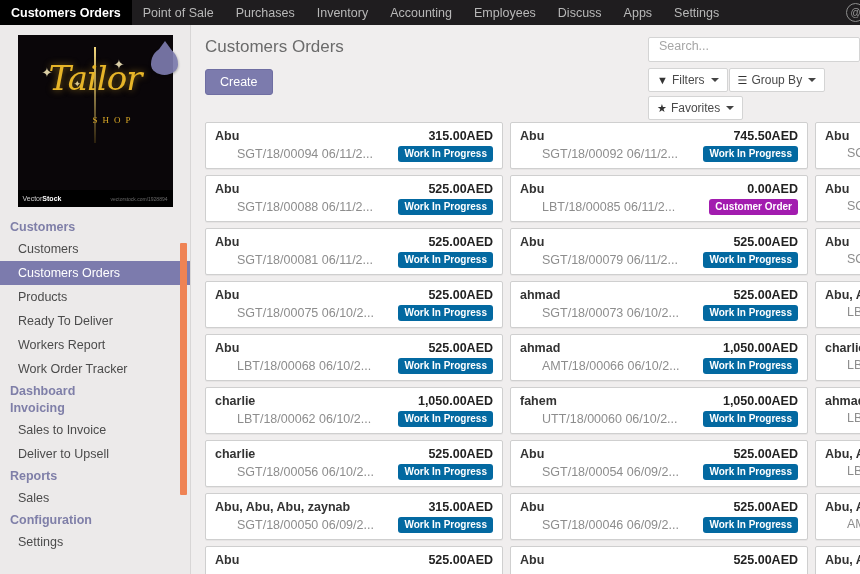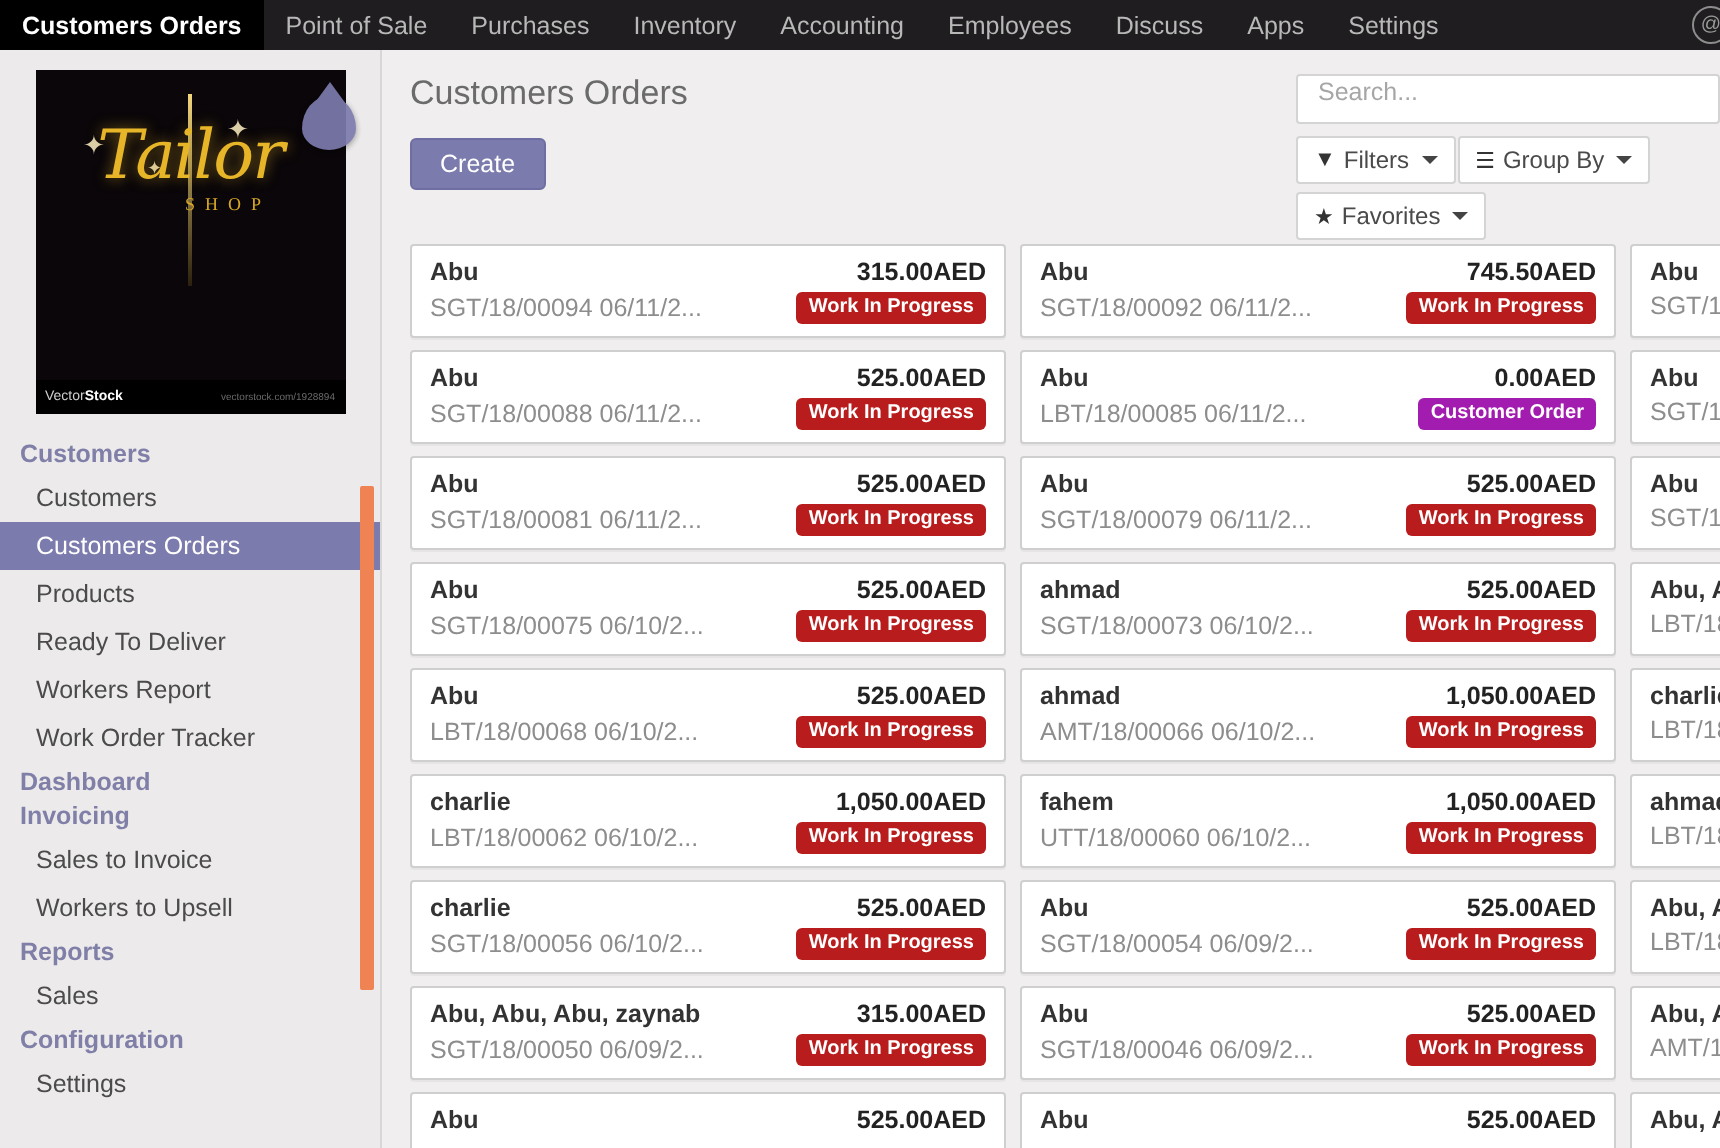--- a/index.html
+++ b/index.html
@@ -93,21 +93,21 @@
     font-size: 34px;
     font-style: italic;
     letter-spacing: -1px;
     line-height: 1;
     text-shadow: 0 0 7px rgba(231,181,40,0.55);
   }
   .logo-sub {
     font-family: "Liberation Serif", serif;
     font-size: 9px;
     letter-spacing: 5px;
-    margin-top: 2px;
+    margin-top: 20px;
     padding-left: 38px;
     color: #d8a726;
   }
   .logo-needle {
     position: absolute;
     left: 76px;
     top: 12px;
     width: 2px;
     height: 96px;
     background: linear-gradient(to bottom, rgba(255,225,130,0.95), rgba(231,181,40,0.15));
@@ -311,36 +311,37 @@
     font-size: 12.5px;
     color: #222222;
     white-space: nowrap;
     padding-left: 6px;
   }
   .kb-bottom {
     display: flex;
     justify-content: space-between;
     align-items: center;
     margin-top: 3px;
+    margin-left: 22px;
   }
   .kb-ref {
     font-size: 12.5px;
     color: #8d8d8d;
     white-space: nowrap;
     overflow: hidden;
   }
   .badge {
     font-size: 10px;
     font-weight: bold;
     color: #ffffff;
     padding: 2px 6px 3px 6px;
     border-radius: 3px;
     white-space: nowrap;
   }
-  .badge.wip { background: #b91c1c; }
+  .badge.wip { background: #0369a1; }
   .badge.co  { background: #a21caf; }
 </style>
 </head>
 <body>
 
 <div class="navbar">
   <div id="nav-items" style="display:flex;">
       <div class="nav-item active">Customers Orders</div>
       <div class="nav-item">Point of Sale</div>
       <div class="nav-item">Purchases</div>
@@ -379,21 +380,21 @@
         <div class="sb-section">Customers</div>
         <div class="sb-link">Customers</div>
         <div class="sb-link active">Customers Orders</div>
         <div class="sb-link">Products</div>
         <div class="sb-link">Ready To Deliver</div>
         <div class="sb-link">Workers Report</div>
         <div class="sb-link">Work Order Tracker</div>
         <div class="sb-section ">Dashboard</div>
         <div class="sb-section tight">Invoicing</div>
         <div class="sb-link">Sales to Invoice</div>
-        <div class="sb-link">Workers to Upsell</div>
+        <div class="sb-link">Deliver to Upsell</div>
         <div class="sb-section">Reports</div>
         <div class="sb-link">Sales</div>
         <div class="sb-section">Configuration</div>
         <div class="sb-link">Settings</div>
       </div>
 
     <div class="sb-scrollbar"></div>
     <div class="cursor-drop"></div>
   </div>
 

